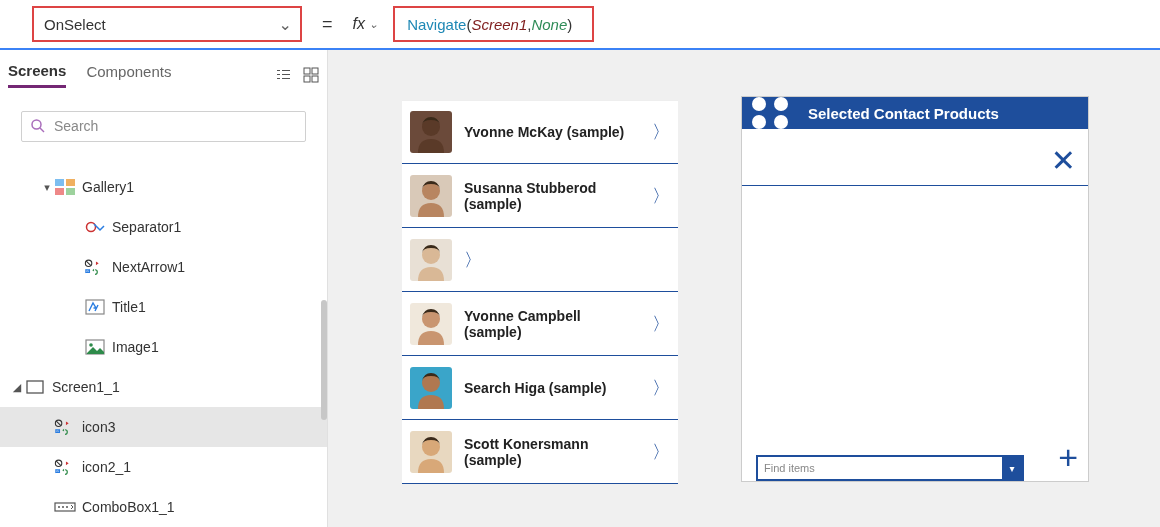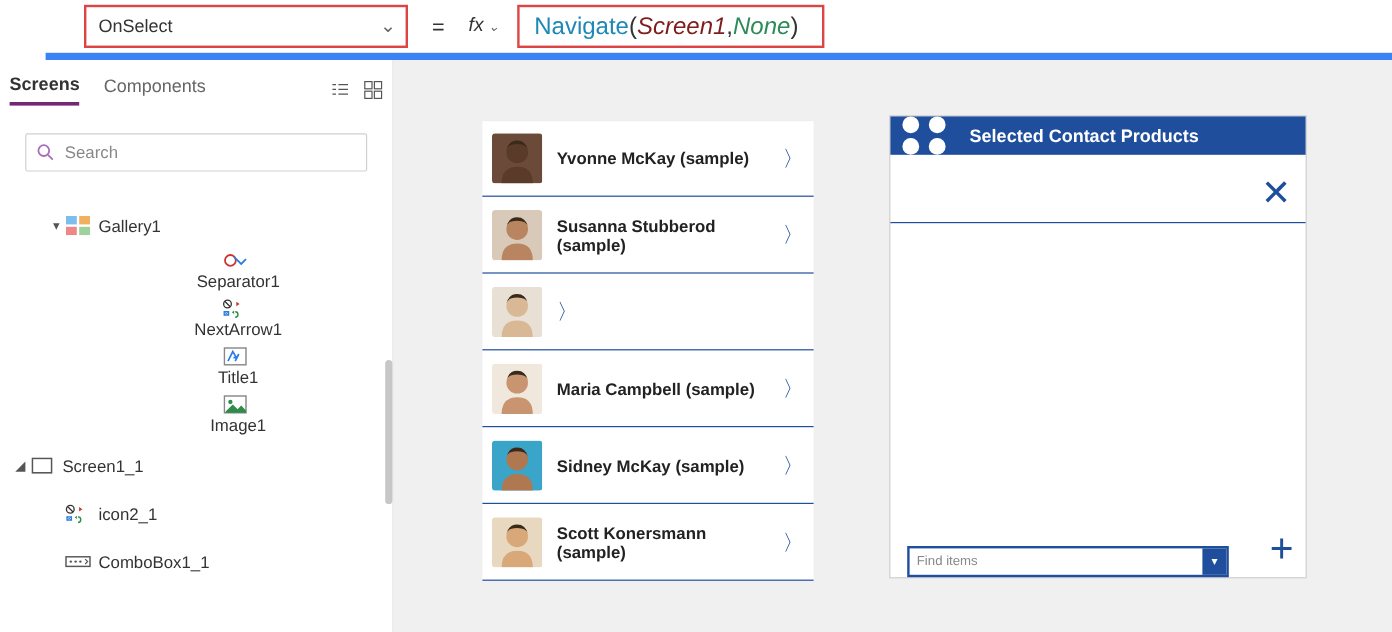--- a/index.html
+++ b/index.html
@@ -1,25 +1,25 @@
 <!DOCTYPE html>
 <html><head>
   <meta charset="utf-8">
   <style>
     * { box-sizing: border-box; margin: 0; padding: 0; font-family: "Segoe UI", Arial, sans-serif; }
     body { width: 1160px; height: 527px; background: #fff; overflow: hidden; position: relative; }
     
-    .formula-bar { display: flex; align-items: center; height: 50px; border-bottom: 6px solid #3b82f6; padding: 0 10px; gap: 15px; margin-left: 38px; }
+    .formula-bar { display: flex; align-items: center; height: 50px; border-bottom: 2px solid #3b82f6; padding: 0 10px; gap: 15px; }
     .property-select { width: 270px; height: 36px; border: 2px solid #dd4444; display: flex; align-items: center; padding: 0 10px; position: relative; margin-left: 22px; }
     .property-select-text { font-size: 15px; color: #333; }
     .property-chevron { position: absolute; right: 8px; color: #666; }
     .equals { font-size: 18px; color: #333; margin: 0 5px; }
     .fx-label { font-style: italic; font-size: 16px; color: #333; display: flex; align-items: center; gap: 4px; }
     .fx-chevron { font-size: 11px; color: #666; }
-    .formula-box { border: 2px solid #dd4444; height: 36px; display: flex; align-items: center; padding: 0 20px 0 12px; font-family: Consolas, monospace; font-size: 20px; }
+    .formula-box { border: 2px solid #dd4444; height: 36px; display: flex; align-items: center; padding: 0 20px 0 12px; font-family: Consolas, monospace; font-size: 15px; }
     .f-func { color: #1e88b5; }
     .f-paren { color: #333; }
     .f-arg1 { color: #7f1d1d; font-style: italic; }
     .f-comma { color: #333; }
     .f-arg2 { color: #2e8b57; font-style: italic; }
     
     .main { display: flex; height: calc(100% - 50px); }
     
     .sidebar { width: 328px; border-right: 1px solid #e0e0e0; background: #fff; display: flex; flex-direction: column; position: relative; }
     .scroll-ind { position:absolute; right:0; top:250px; width:6px; height:120px; background:#c7c7c7; border-radius:3px; }
@@ -30,21 +30,21 @@
     .search-box { display: flex; align-items: center; border: 1px solid #d0d0d0; margin: 21px; height: 32px; padding: 0 8px; border-radius: 2px; }
     .search-icon { color: #888; margin-right: 8px; }
     .search-text { color: #888; font-size: 14px; }
     
     .tree { padding-top: 4px; }
     .tree-item { display: flex; align-items: center; height: 40px; font-size: 14px; color: #333; cursor: pointer; }
     .tree-item.selected { background: #e6e6e6; }
     .tree-toggle { width: 14px; text-align: center; font-size: 11px; color: #555; }
     .tree-icon { width: 22px; height: 18px; display: flex; align-items: center; justify-content: center; margin-right: 6px; }
     .ti-depth-2 { padding-left: 40px; }
-    .ti-depth-3 { padding-left: 70px; flex-direction: column; }
+    .ti-depth-3 { padding-left: 70px; }
     .ti-depth-1 { padding-left: 10px; }
     
     .canvas { flex: 1; background: #f0f0f0; position: relative; }
     
     .gallery { position: absolute; left: 74px; top: 50px; width: 276px; background: #fff; }
     .gallery-item { display: flex; align-items: center; height: 64px; border-bottom: 1px solid #1e4e9c; padding: 0 8px; gap: 12px; }
     .gallery-item:first-child { border-top: 1px solid #eee; }
     .avatar { width: 42px; height: 42px; border-radius: 3px; display:flex; align-items:center; justify-content:center; overflow:hidden; }
     .gname { font-size: 14px; color: #222; font-weight:600; flex: 1; }
     .gchevron { color: #1e4e9c; font-size: 18px; font-weight: 300; }
@@ -177,33 +177,48 @@
         </div>
         <div class="tree-item ti-depth-1">
           <span class="tree-toggle">◢</span>
           <span class="tree-icon">
             <svg width="18" height="14" viewBox="0 0 18 14">
               <rect x="1" y="1" width="16" height="12" fill="none" stroke="#555" stroke-width="1.3"></rect>
             </svg>
           </span>
           <span>Screen1_1</span>
         </div>
-        <div class="tree-item ti-depth-2">
+        <div class="tree-item ti-depth-2 selected">
           <span class="tree-toggle"></span>
           <span class="tree-icon">
             <svg width="24" height="18" viewBox="0 0 24 18">
               <circle cx="5" cy="5" r="3.5" fill="none" stroke="#333" stroke-width="1.2"></circle>
               <line x1="2.5" y1="2.5" x2="7.5" y2="7.5" stroke="#333" stroke-width="1.2"></line>
               <path d="M13 3 l3 2 l-3 2 z" fill="#c33"></path>
               <path d="M2 12 h4 v3 h-4 z" fill="none" stroke="#2a7de1" stroke-width="1.2"></path>
               <path d="M2 12 l4 3 M6 12 l-4 3" stroke="#2a7de1" stroke-width="0.8"></path>
               <path d="M12 12 a2.5 2.5 0 1 1 0 5" fill="none" stroke="#2e8b4a" stroke-width="1.3"></path>
               <path d="M11 11 l-2 1.5 l2 1.5" fill="#2e8b4a"></path>
             </svg>
           </span>
+          <span>icon3</span>
+        </div>
+        <div class="tree-item ti-depth-2">
+          <span class="tree-toggle"></span>
+          <span class="tree-icon">
+            <svg width="24" height="18" viewBox="0 0 24 18">
+              <circle cx="5" cy="5" r="3.5" fill="none" stroke="#333" stroke-width="1.2"></circle>
+              <line x1="2.5" y1="2.5" x2="7.5" y2="7.5" stroke="#333" stroke-width="1.2"></line>
+              <path d="M13 3 l3 2 l-3 2 z" fill="#c33"></path>
+              <path d="M2 12 h4 v3 h-4 z" fill="none" stroke="#2a7de1" stroke-width="1.2"></path>
+              <path d="M2 12 l4 3 M6 12 l-4 3" stroke="#2a7de1" stroke-width="0.8"></path>
+              <path d="M12 12 a2.5 2.5 0 1 1 0 5" fill="none" stroke="#2e8b4a" stroke-width="1.3"></path>
+              <path d="M11 11 l-2 1.5 l2 1.5" fill="#2e8b4a"></path>
+            </svg>
+          </span>
           <span>icon2_1</span>
         </div>
         <div class="tree-item ti-depth-2">
           <span class="tree-toggle"></span>
           <span class="tree-icon">
             <svg width="22" height="14" viewBox="0 0 22 14">
               <rect x="1" y="3" width="20" height="8" fill="none" stroke="#555" stroke-width="1.2"></rect>
               <circle cx="5" cy="7" r="1" fill="#555"></circle>
               <circle cx="9" cy="7" r="1" fill="#555"></circle>
               <circle cx="13" cy="7" r="1" fill="#555"></circle>
@@ -255,33 +270,33 @@
         </div>
         <div class="gallery-item">
           <div class="avatar">
             <svg width="42" height="42" viewBox="0 0 42 42">
               <rect width="42" height="42" fill="#f0e8dc"></rect>
               <circle cx="21" cy="16" r="9" fill="#c99570"></circle>
               <path d="M8 42 Q8 28 21 28 Q34 28 34 42 Z" fill="#c99570"></path>
               <path d="M12 14 Q14 6 21 6 Q28 6 30 14 Q29 9 21 9 Q13 9 12 14 Z" fill="#3a2a1a"></path>
             </svg>
           </div>
-          <div class="gname">Maria Campbell (sample)</div>
+          <div class="gname">Yvonne Campbell (sample)</div>
           <div class="gchevron">〉</div>
         </div>
         <div class="gallery-item">
           <div class="avatar">
             <svg width="42" height="42" viewBox="0 0 42 42">
               <rect width="42" height="42" fill="#3aa5c9"></rect>
               <circle cx="21" cy="16" r="9" fill="#b07850"></circle>
               <path d="M8 42 Q8 28 21 28 Q34 28 34 42 Z" fill="#b07850"></path>
               <path d="M12 14 Q14 6 21 6 Q28 6 30 14 Q29 9 21 9 Q13 9 12 14 Z" fill="#3a2a1a"></path>
             </svg>
           </div>
-          <div class="gname">Sidney McKay (sample)</div>
+          <div class="gname">Search Higa (sample)</div>
           <div class="gchevron">〉</div>
         </div>
         <div class="gallery-item">
           <div class="avatar">
             <svg width="42" height="42" viewBox="0 0 42 42">
               <rect width="42" height="42" fill="#e8d8c0"></rect>
               <circle cx="21" cy="16" r="9" fill="#d8a878"></circle>
               <path d="M8 42 Q8 28 21 28 Q34 28 34 42 Z" fill="#d8a878"></path>
               <path d="M12 14 Q14 6 21 6 Q28 6 30 14 Q29 9 21 9 Q13 9 12 14 Z" fill="#3a2a1a"></path>
             </svg>

